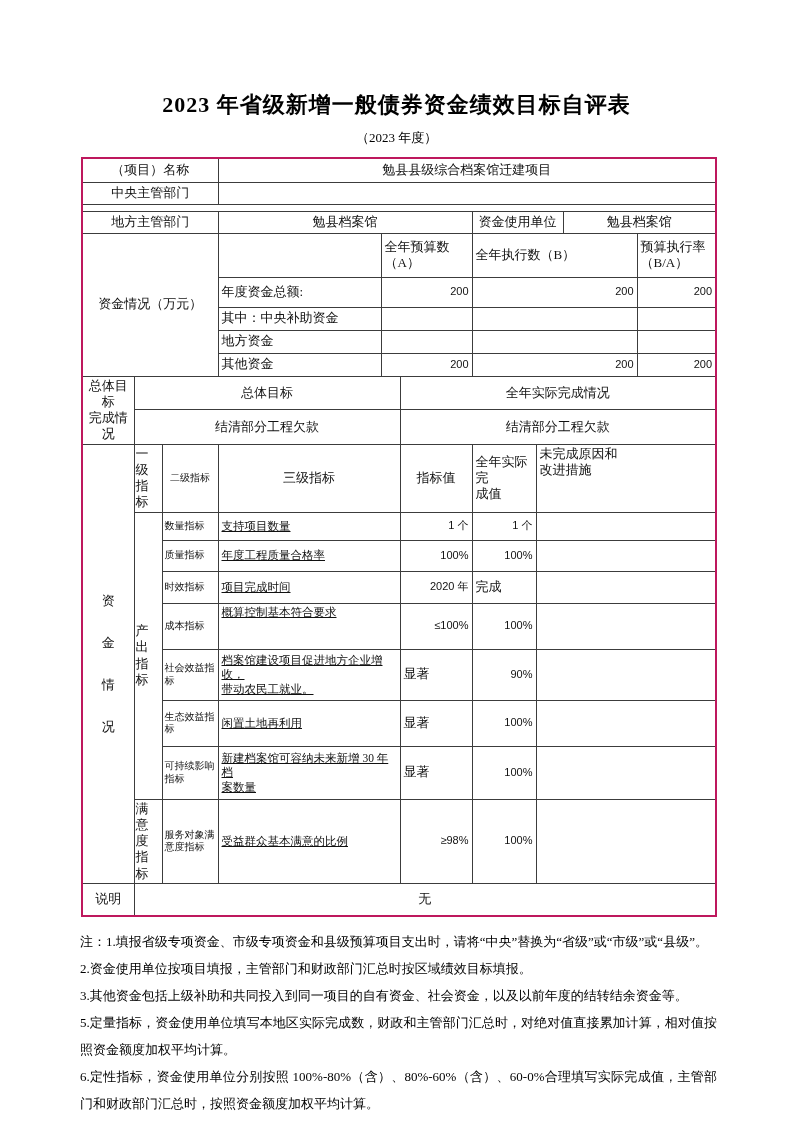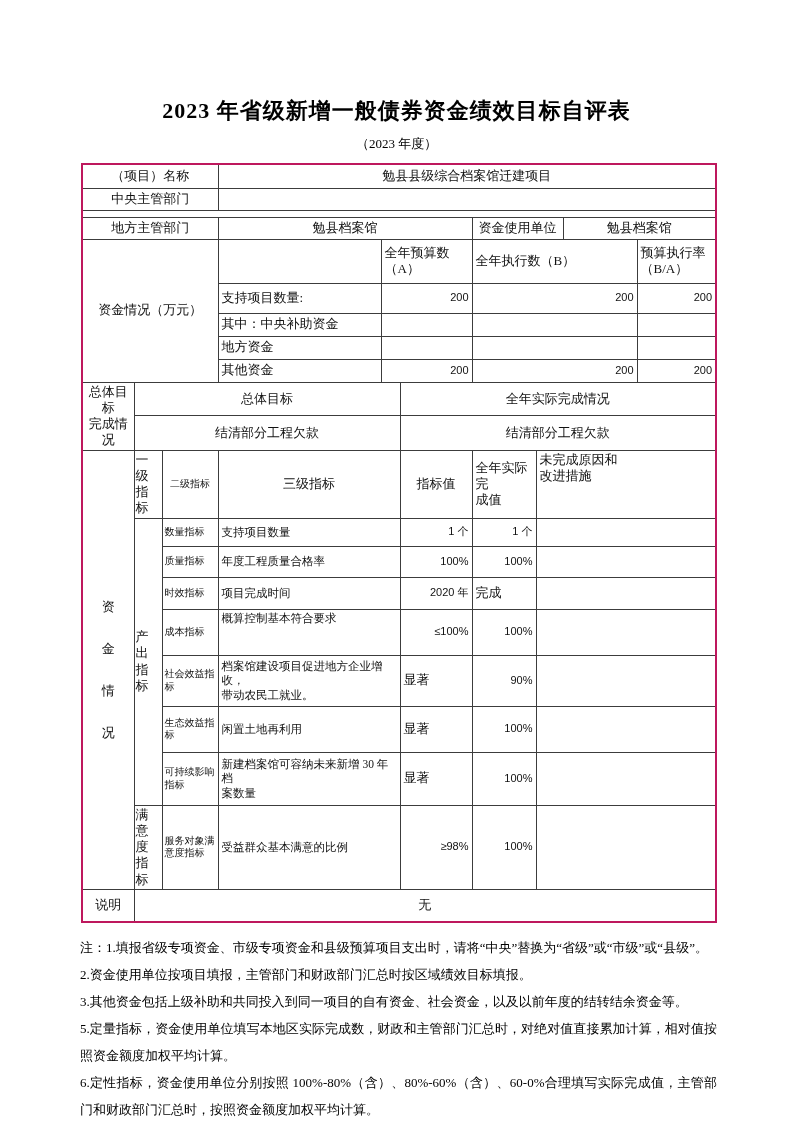--- a/index.html
+++ b/index.html
@@ -2,21 +2,21 @@
 <html><head>
 <meta charset="utf-8">
 <style>
   html,body{margin:0;padding:0;background:#fff;}
   .page{
     width:793px;height:1122px;background:#ffffff;overflow:hidden;
     font-family:"Liberation Serif","DejaVu Serif",serif;color:#111;
     position:relative;
   }
   .doc-title{
-    padding-top:90px;margin:6px;text-align:center;
+    padding-top:90px;margin:0;text-align:center;
     font-size:22px;font-weight:bold;letter-spacing:1px;color:#000;
   }
   .doc-subtitle{
     margin:9px 0 10px 0;text-align:center;font-size:13px;color:#000;
   }
   table.main{
     border-collapse:collapse;table-layout:fixed;
     width:634px;margin-left:81px;
     border:2px solid #be185d;
     font-size:13px;
@@ -28,21 +28,21 @@
     overflow:hidden;
     line-height:1.25;
   }
   .ctr{text-align:center;}
   .lft{text-align:left;}
   .prewrap{white-space:pre-line;}
   .vtop{vertical-align:top !important;}
   .num{font-family:"Liberation Sans","DejaVu Sans",sans-serif;font-size:11px;text-align:right;}
   .narrow{padding:1px 1px !important;word-break:break-all;font-size:13px;line-height:1.3;}
   .l2cell{padding:2px 2px !important;word-break:break-all;font-size:10px;}
-  .l3cell{font-size:11.5px;line-height:1.6;}
+  .l3cell{font-size:11.5px;line-height:1.6;text-decoration:underline;}
   .vert-label{width:15px;margin:0 auto;word-break:break-all;line-height:42px;font-size:13px;text-align:center;}
   .spacer-row td{border-top:1px solid #3c3c3c;border-bottom:1px solid #3c3c3c;border-left:none;border-right:none;height:4px;padding:0;}
   
   .r-h24{height:24px}.r-h22{height:22px}.r-h44{height:44px}.r-h30{height:30px}
   .r-h23{height:23px}.r-h25{height:25px}.r-h26{height:26px}.r-h46{height:46px}
   .r-h28{height:28px}.r-h31{height:31px}.r-h32{height:32px}.r-h51{height:51px}
   .r-h53{height:53px}.r-h67{height:67px}.r-h33{height:33px}
   .notes{
     width:637px;margin:11px 0 0 80px;font-size:13px;color:#000;
   }
@@ -98,21 +98,21 @@
       <td colspan="3" rowspan="5" class="ctr">资金情况（万元）</td>
       <td></td>
       <td colspan="2" class="lft prewrap">全年预算数
 （A）</td>
       <td colspan="3" class="lft">全年执行数（B）</td>
       <td class="lft prewrap">预算执行率
 （B/A）</td>
     </tr>
 
     <tr class="r-h30">
-      <td class="lft">支持项目数量:</td>
+      <td class="lft">年度资金总额:</td>
       <td colspan="2" class="ctr num">200</td>
       <td colspan="3" class="ctr num">200</td>
       <td class="ctr num">200</td>
     </tr>
     <tr class="r-h23">
       <td class="lft">其中：中央补助资金</td>
       <td colspan="2" class="ctr num"></td>
       <td colspan="3" class="ctr num"></td>
       <td class="ctr num"></td>
     </tr>

